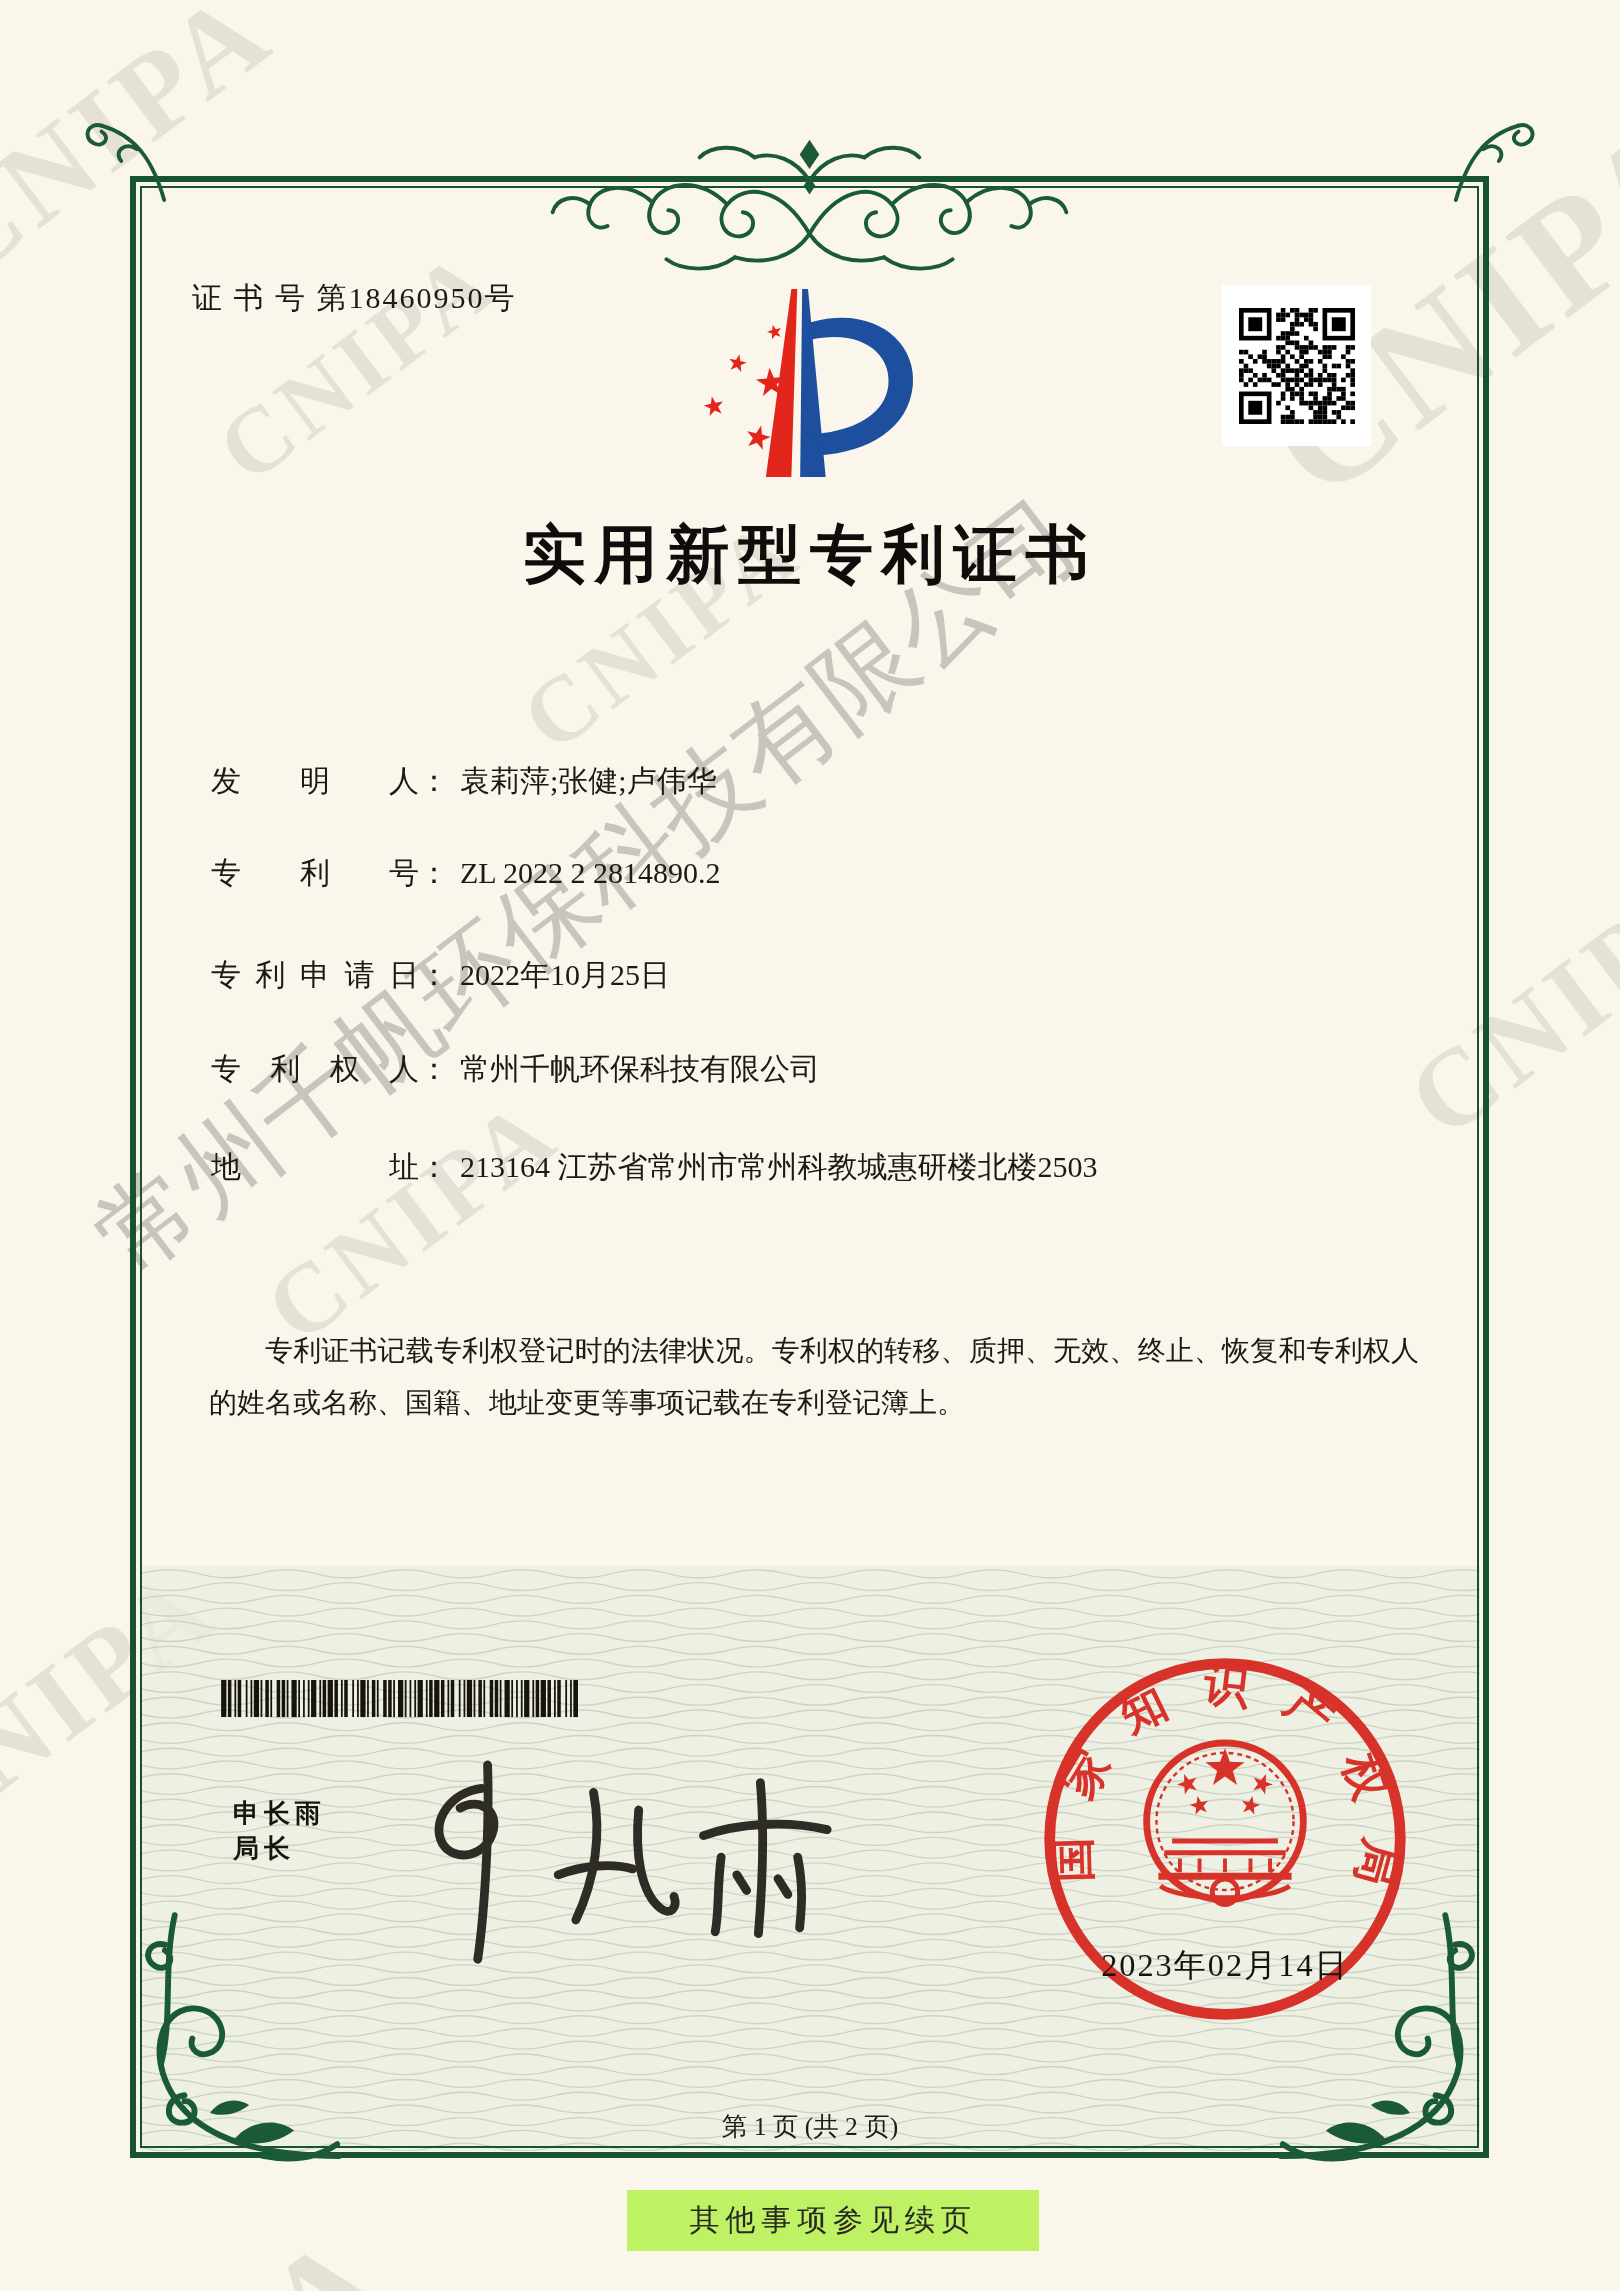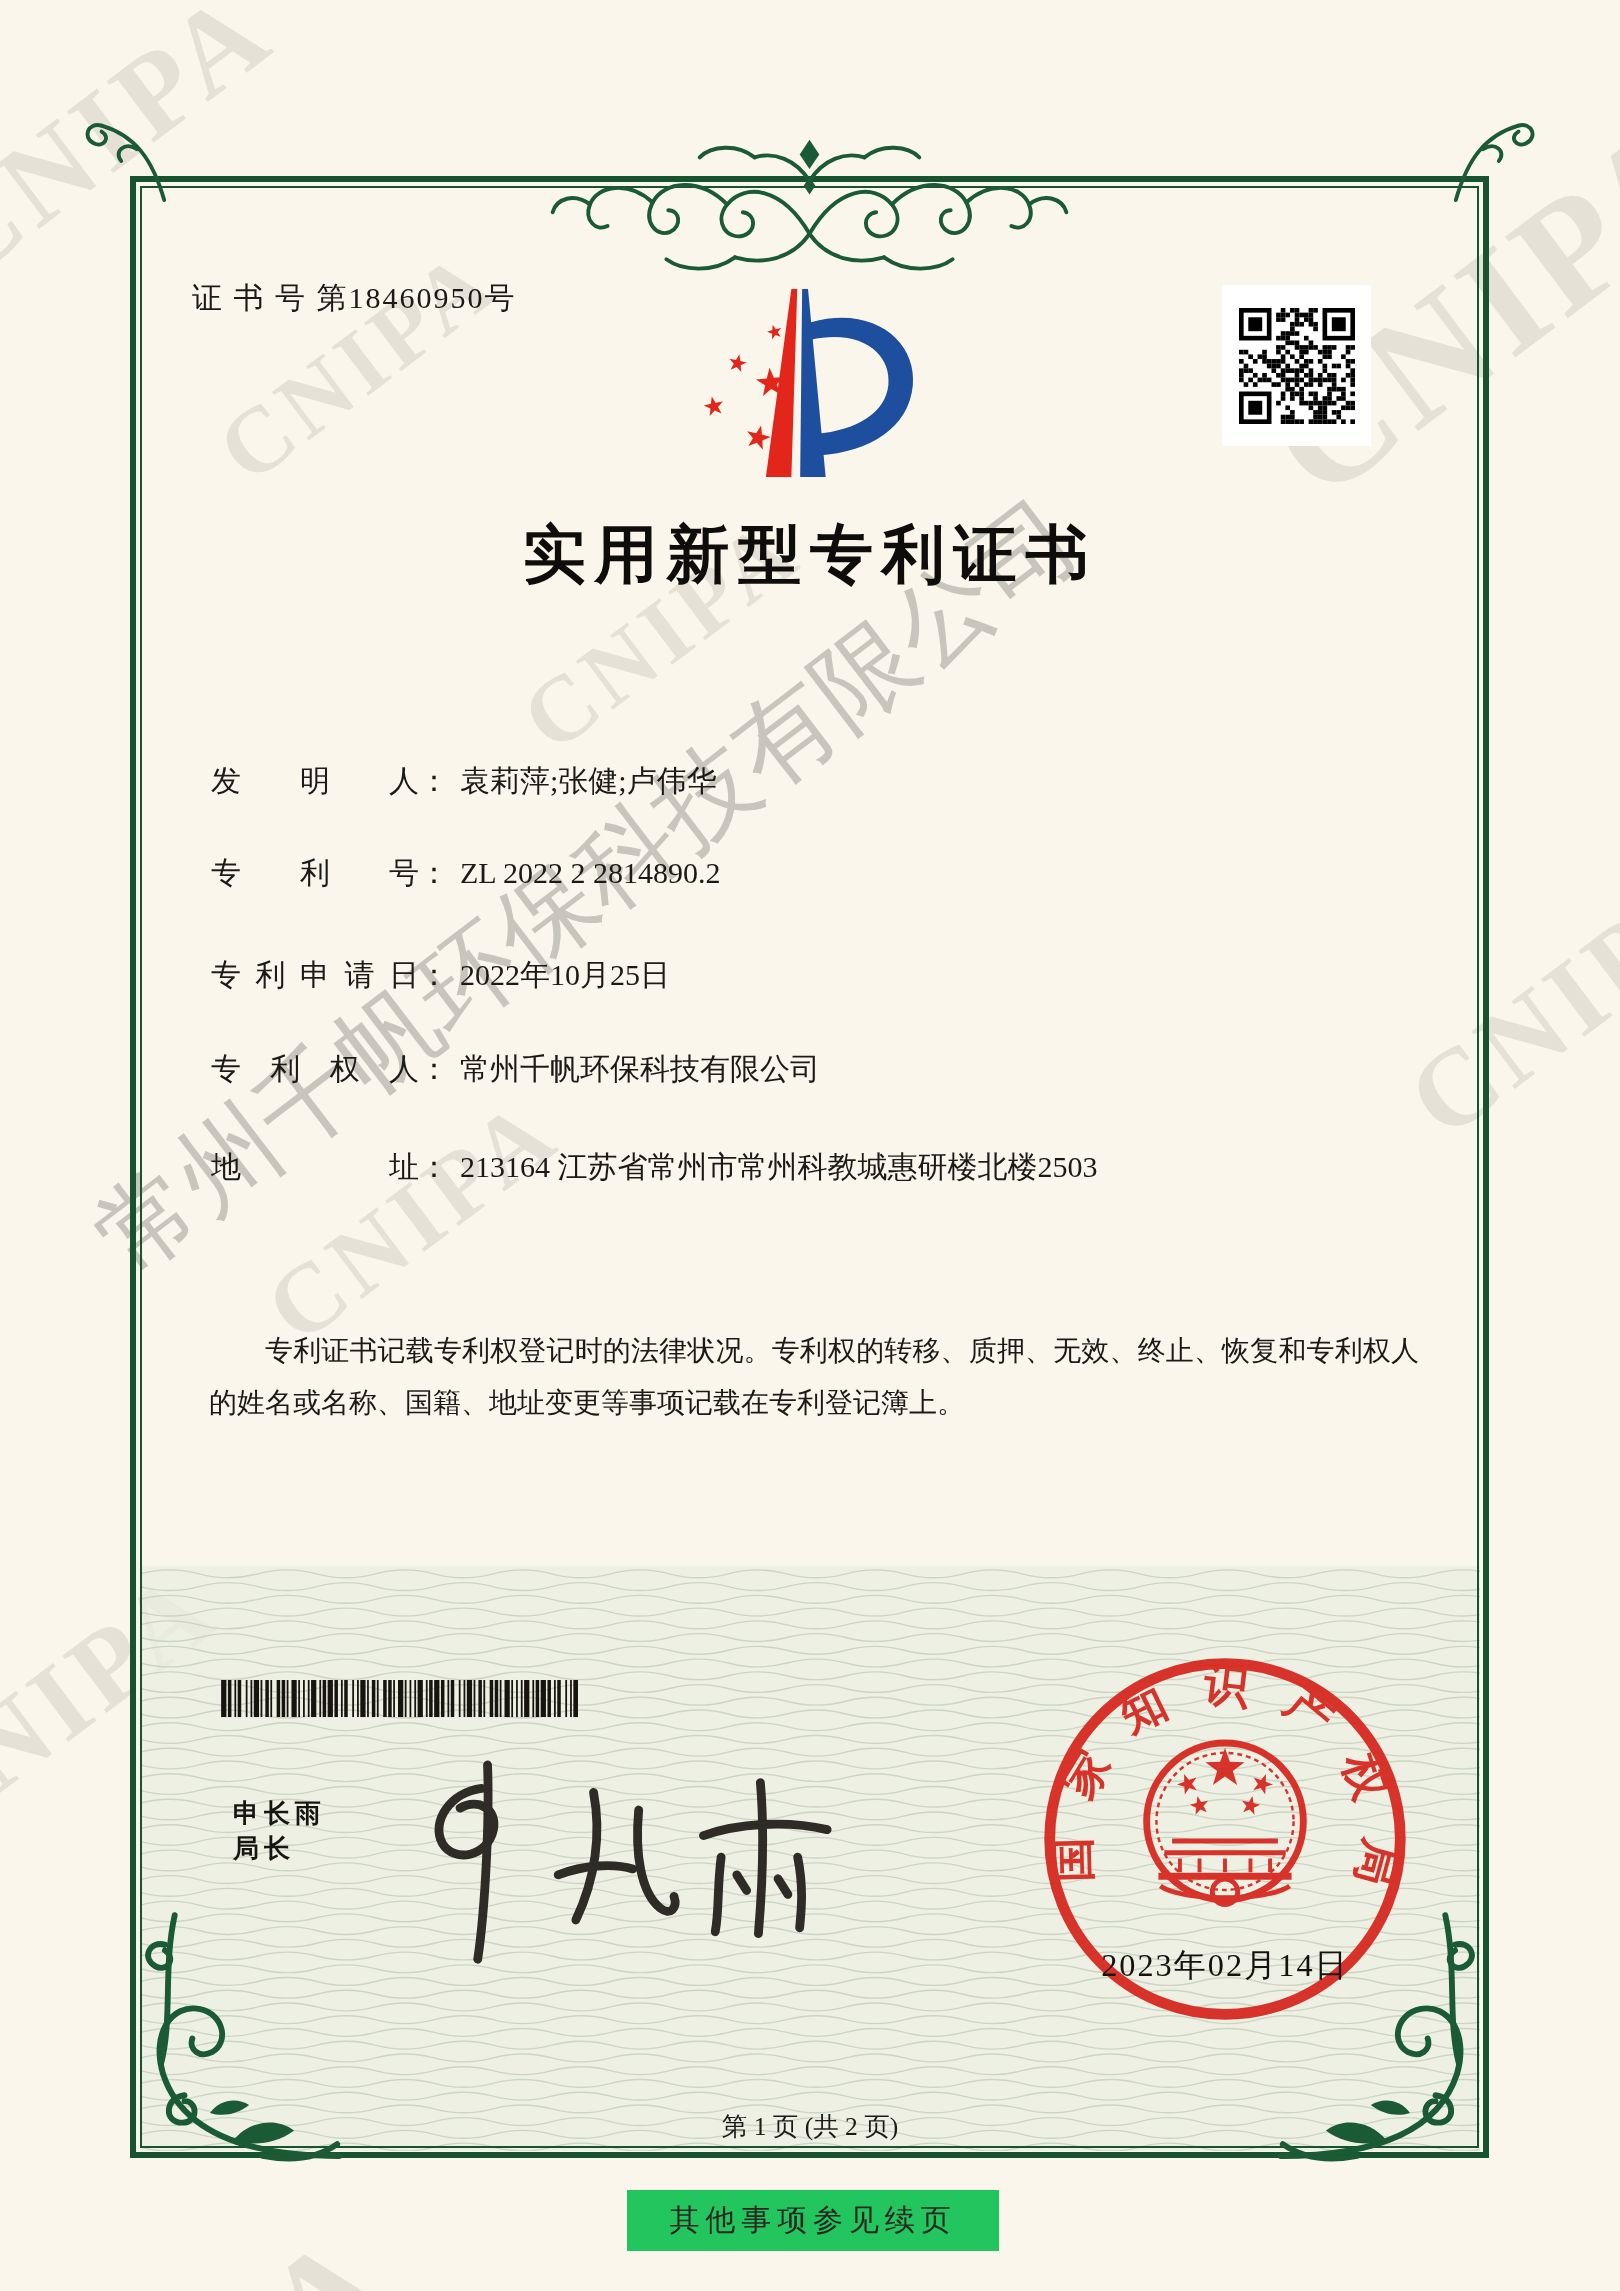--- a/index.html
+++ b/index.html
@@ -34,21 +34,21 @@
   .flabel{display:inline-block;width:208px;text-align:justify;text-align-last:justify;}
   .fsep{display:inline-block;width:41px;}
   .grant{position:absolute;left:591px;top:0;white-space:nowrap;}
   .bodytext{position:absolute;left:209px;top:1319px;width:1210px;font-size:28px;
      line-height:1.85;text-align:justify;}
   .bodytext p{margin:0;text-indent:2em;}
   .bodytext p + p{margin-top:13.7px;}
   .director{position:absolute;left:233px;font-family:"Liberation Sans","DejaVu Sans",sans-serif;
      font-weight:600;font-size:26px;letter-spacing:4.9px;color:#17150f;}
   .page-info{position:absolute;left:0;top:2103px;width:100%;text-align:center;font-size:25.5px;}
-  .note-strip{position:absolute;left:627px;top:2184px;width:372px;height:61px;background:#22c55e;
+  .note-strip{position:absolute;left:627px;top:2184px;width:412px;height:61px;background:#bef264;
      display:flex;align-items:center;justify-content:center;}
   .note-text{font-size:30px;letter-spacing:5.9px;color:#2a2722;}
   svg{display:block;}
 </style>
 </head>
 <body>
 
 <div class="page" id="page">
 
   <svg width="0" height="0" style="position:absolute" aria-hidden="true">

